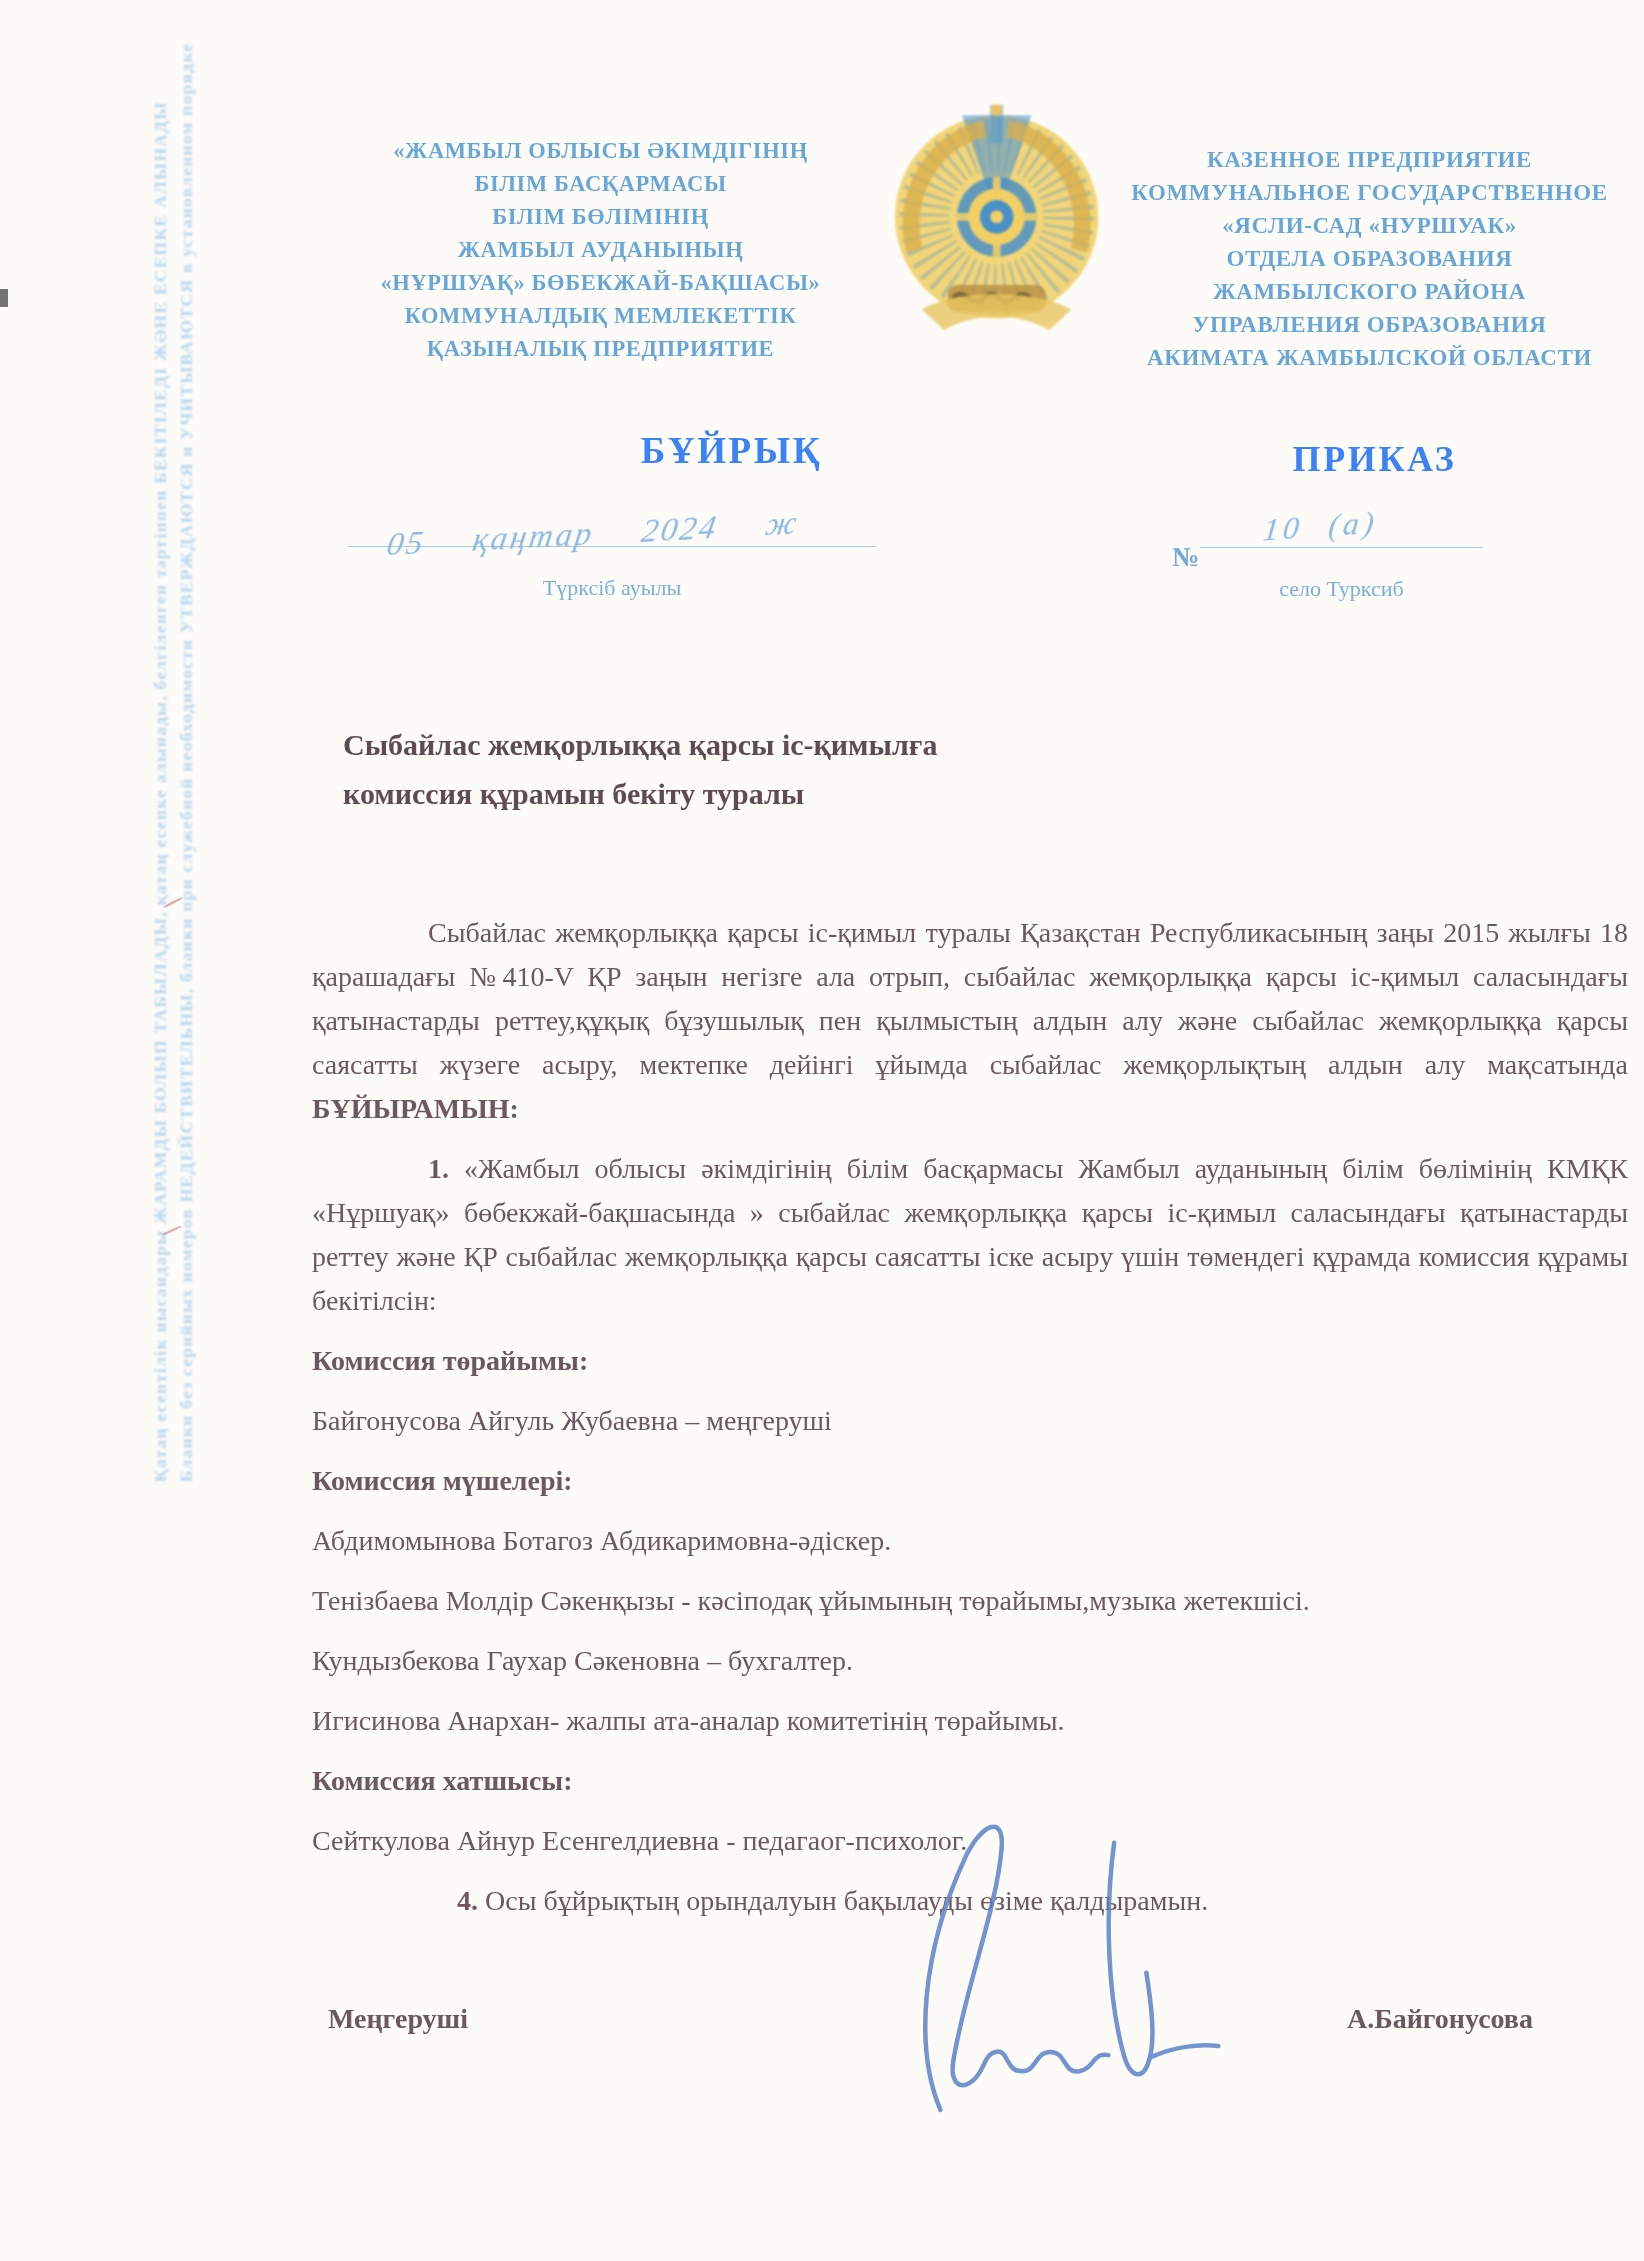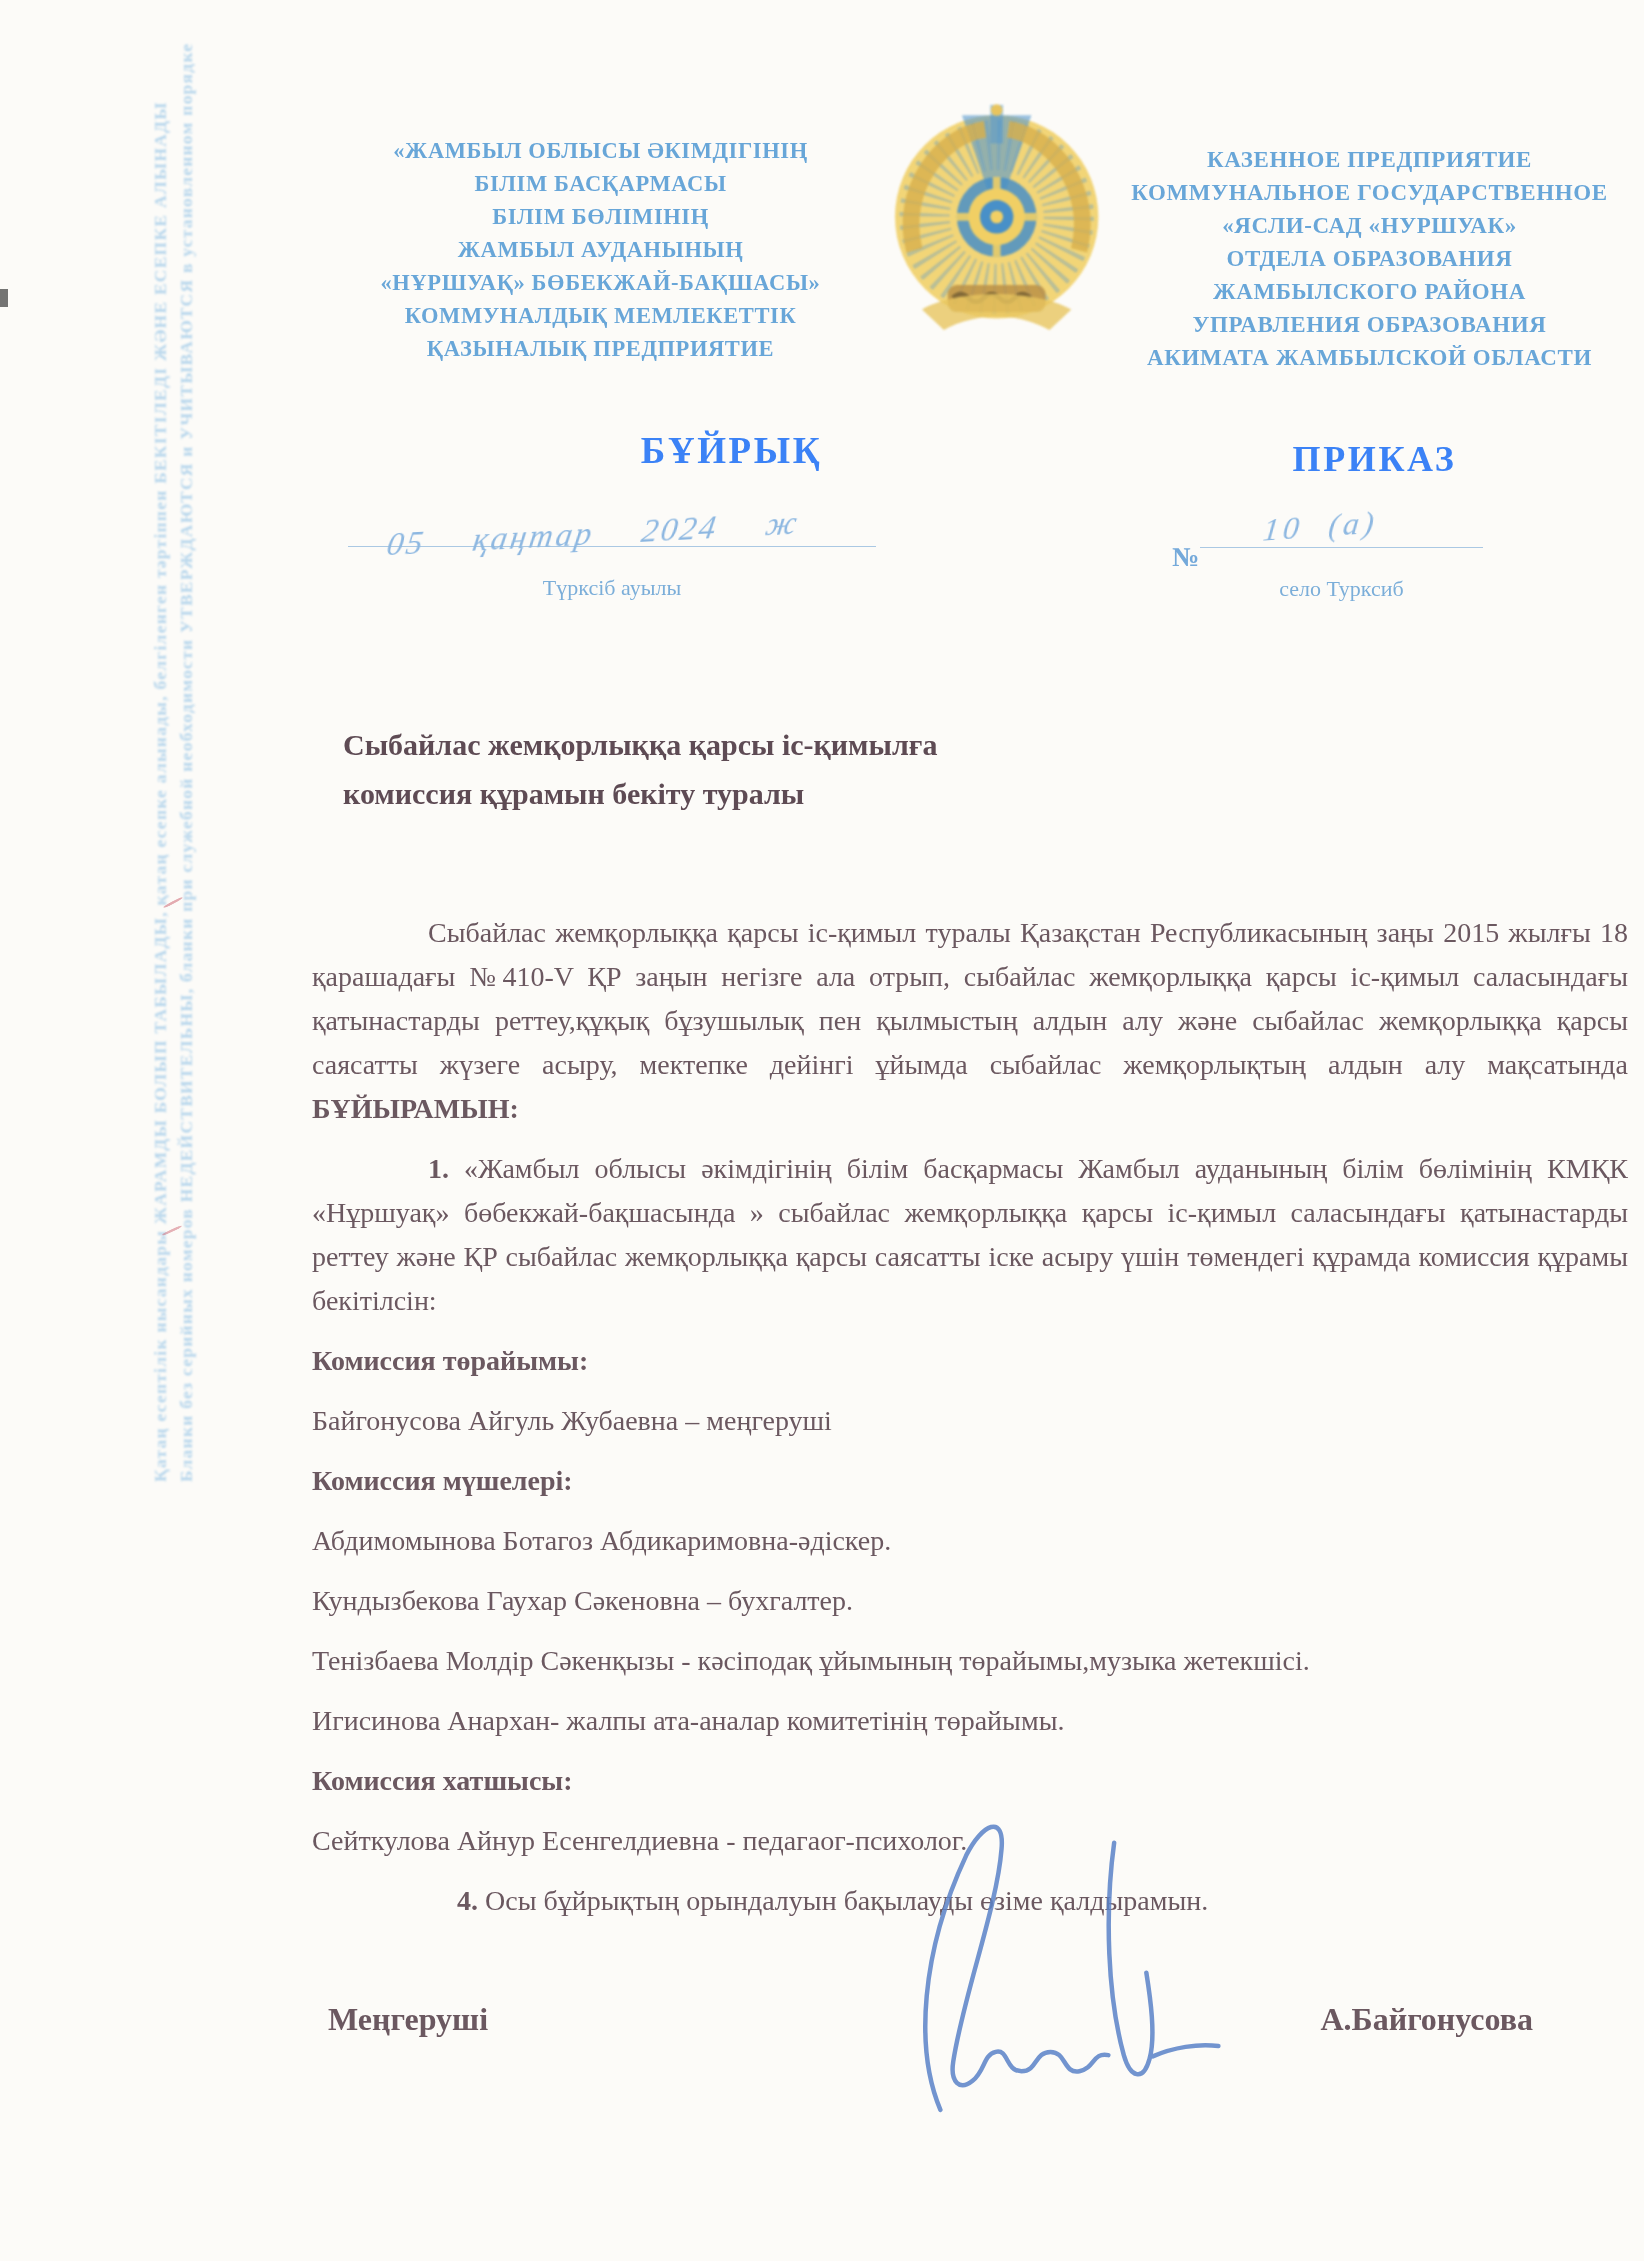--- a/index.html
+++ b/index.html
@@ -37,21 +37,21 @@
   .doc-title{position:absolute;left:343px;top:720px;width:966px;font-size:30px;
              font-weight:bold;line-height:49px;color:#5e4b54;filter:blur(0.3px);}
   
   .body{position:absolute;left:296px;top:895px;width:1348px;font-size:28px;
         line-height:44px;text-align:justify;filter:blur(0.3px);}
   .body p{margin:16px;}
   .ind{text-indent:116px;}
   .sub-h{margin-left:126px;font-weight:bold;}
   .item4{text-indent:145px;}
   .sig-row{display:flex;justify-content:space-between;align-items:baseline;
-           margin-top:74px;padding:0 111px 0 32px;font-weight:bold;font-size:32px;}
+           margin-top:74px;padding:0 111px 0 32px;font-weight:bold;font-size:28px;}
   .sig-ink{position:absolute;left:728px;top:1804px;width:502px;height:322px;
            filter:blur(0.4px);opacity:.85;}
   
   .vstamp{position:absolute;left:147px;top:1482px;width:844px;
           transform:rotate(-90deg);transform-origin:0 0;
           font-weight:bold;font-size:17.4px;line-height:26px;letter-spacing:1.3px;
           color:#6fb0e0;opacity:.5;filter:blur(0.8px);white-space:nowrap;}
   
   .artifact{position:absolute;}
   .a-edge{left:0;top:289px;width:7.7px;height:18px;background:#3a3a3a;opacity:.7;}
@@ -130,22 +130,22 @@
     <div>комиссия құрамын  бекіту туралы</div>
   </div>
 
   <div class="body">
     <p class="ind"><span>Сыбайлас жемқорлыққа қарсы  іс-қимыл туралы Қазақстан Республикасының заңы 2015 жылғы 18 қарашадағы №410-V  ҚР заңын негізге ала отрып, сыбайлас жемқорлыққа қарсы іс-қимыл саласындағы қатынастарды реттеу,құқық бұзушылық пен қылмыстың алдын алу және сыбайлас жемқорлыққа қарсы саясатты жүзеге асыру, мектепке дейінгі ұйымда сыбайлас жемқорлықтың алдын алу мақсатында </span><b>БҰЙЫРАМЫН:</b></p>
     <p class="ind"><b>1.</b><span> «Жамбыл облысы әкімдігінің білім басқармасы Жамбыл ауданының білім бөлімінің КМҚК   «Нұршуақ» бөбекжай-бақшасында » сыбайлас жемқорлыққа қарсы  іс-қимыл саласындағы қатынастарды реттеу және  ҚР сыбайлас жемқорлыққа қарсы  саясатты іске асыру үшін төмендегі   құрамда комиссия құрамы бекітілсін:</span></p>
     <p class="sub-h">Комиссия төрайымы:</p>
     <p>Байгонусова Айгуль Жубаевна – меңгеруші</p>
     <p class="sub-h">Комиссия мүшелері:</p>
     <p>Абдимомынова Ботагоз Абдикаримовна-әдіскер.</p>
+    <p>Тенізбаева Молдір Сәкенқызы - кәсіподақ ұйымының төрайымы,музыка жетекшісі.</p>
     <p>Кундызбекова Гаухар Сәкеновна – бухгалтер.</p>
-    <p>Тенізбаева Молдір Сәкенқызы - кәсіподақ ұйымының төрайымы,музыка жетекшісі.</p>
     <p>Игисинова Анархан- жалпы ата-аналар комитетінің төрайымы.</p>
     <p class="sub-h">Комиссия хатшысы:</p>
     <p>Сейткулова Айнур Есенгелдиевна - педагаог-психолог.</p>
     <p class="item4"><b>4.</b><span> Осы бұйрықтың орындалуын бақылауды өзіме қалдырамын.</span></p>
 
     <div class="sig-row">
       <span>Меңгеруші</span>
       <span>А.Байгонусова</span>
     </div>
   </div>

